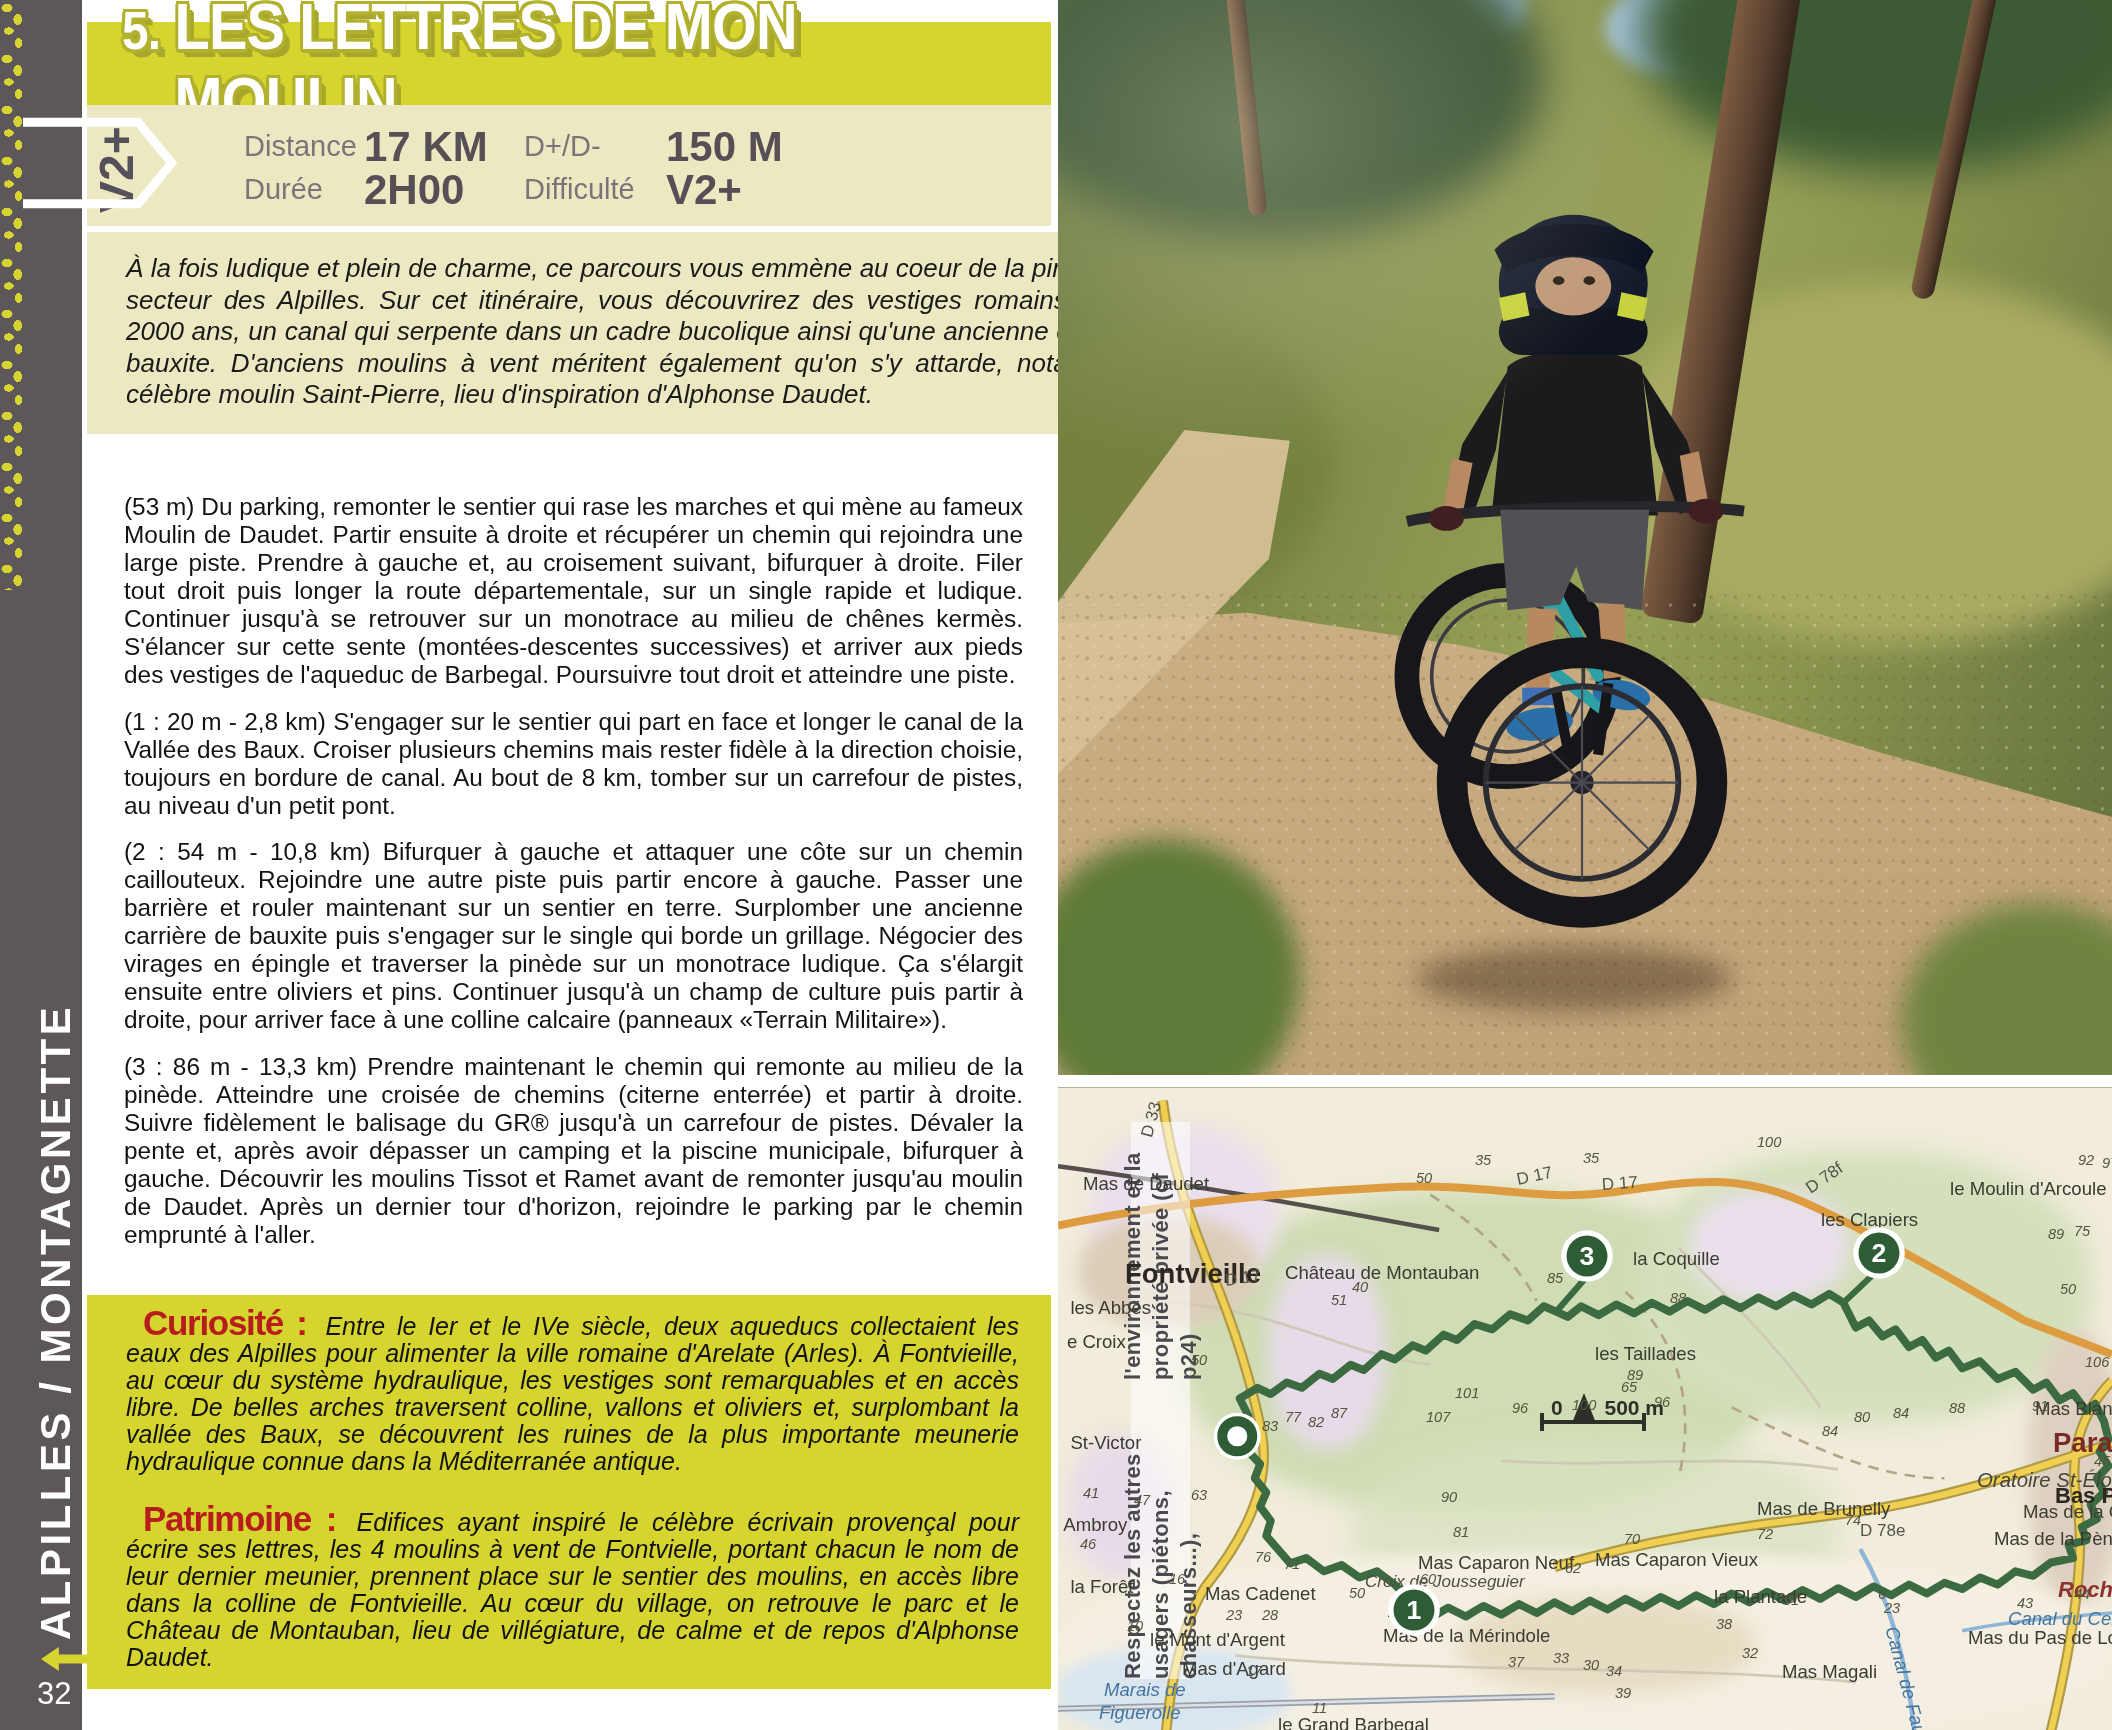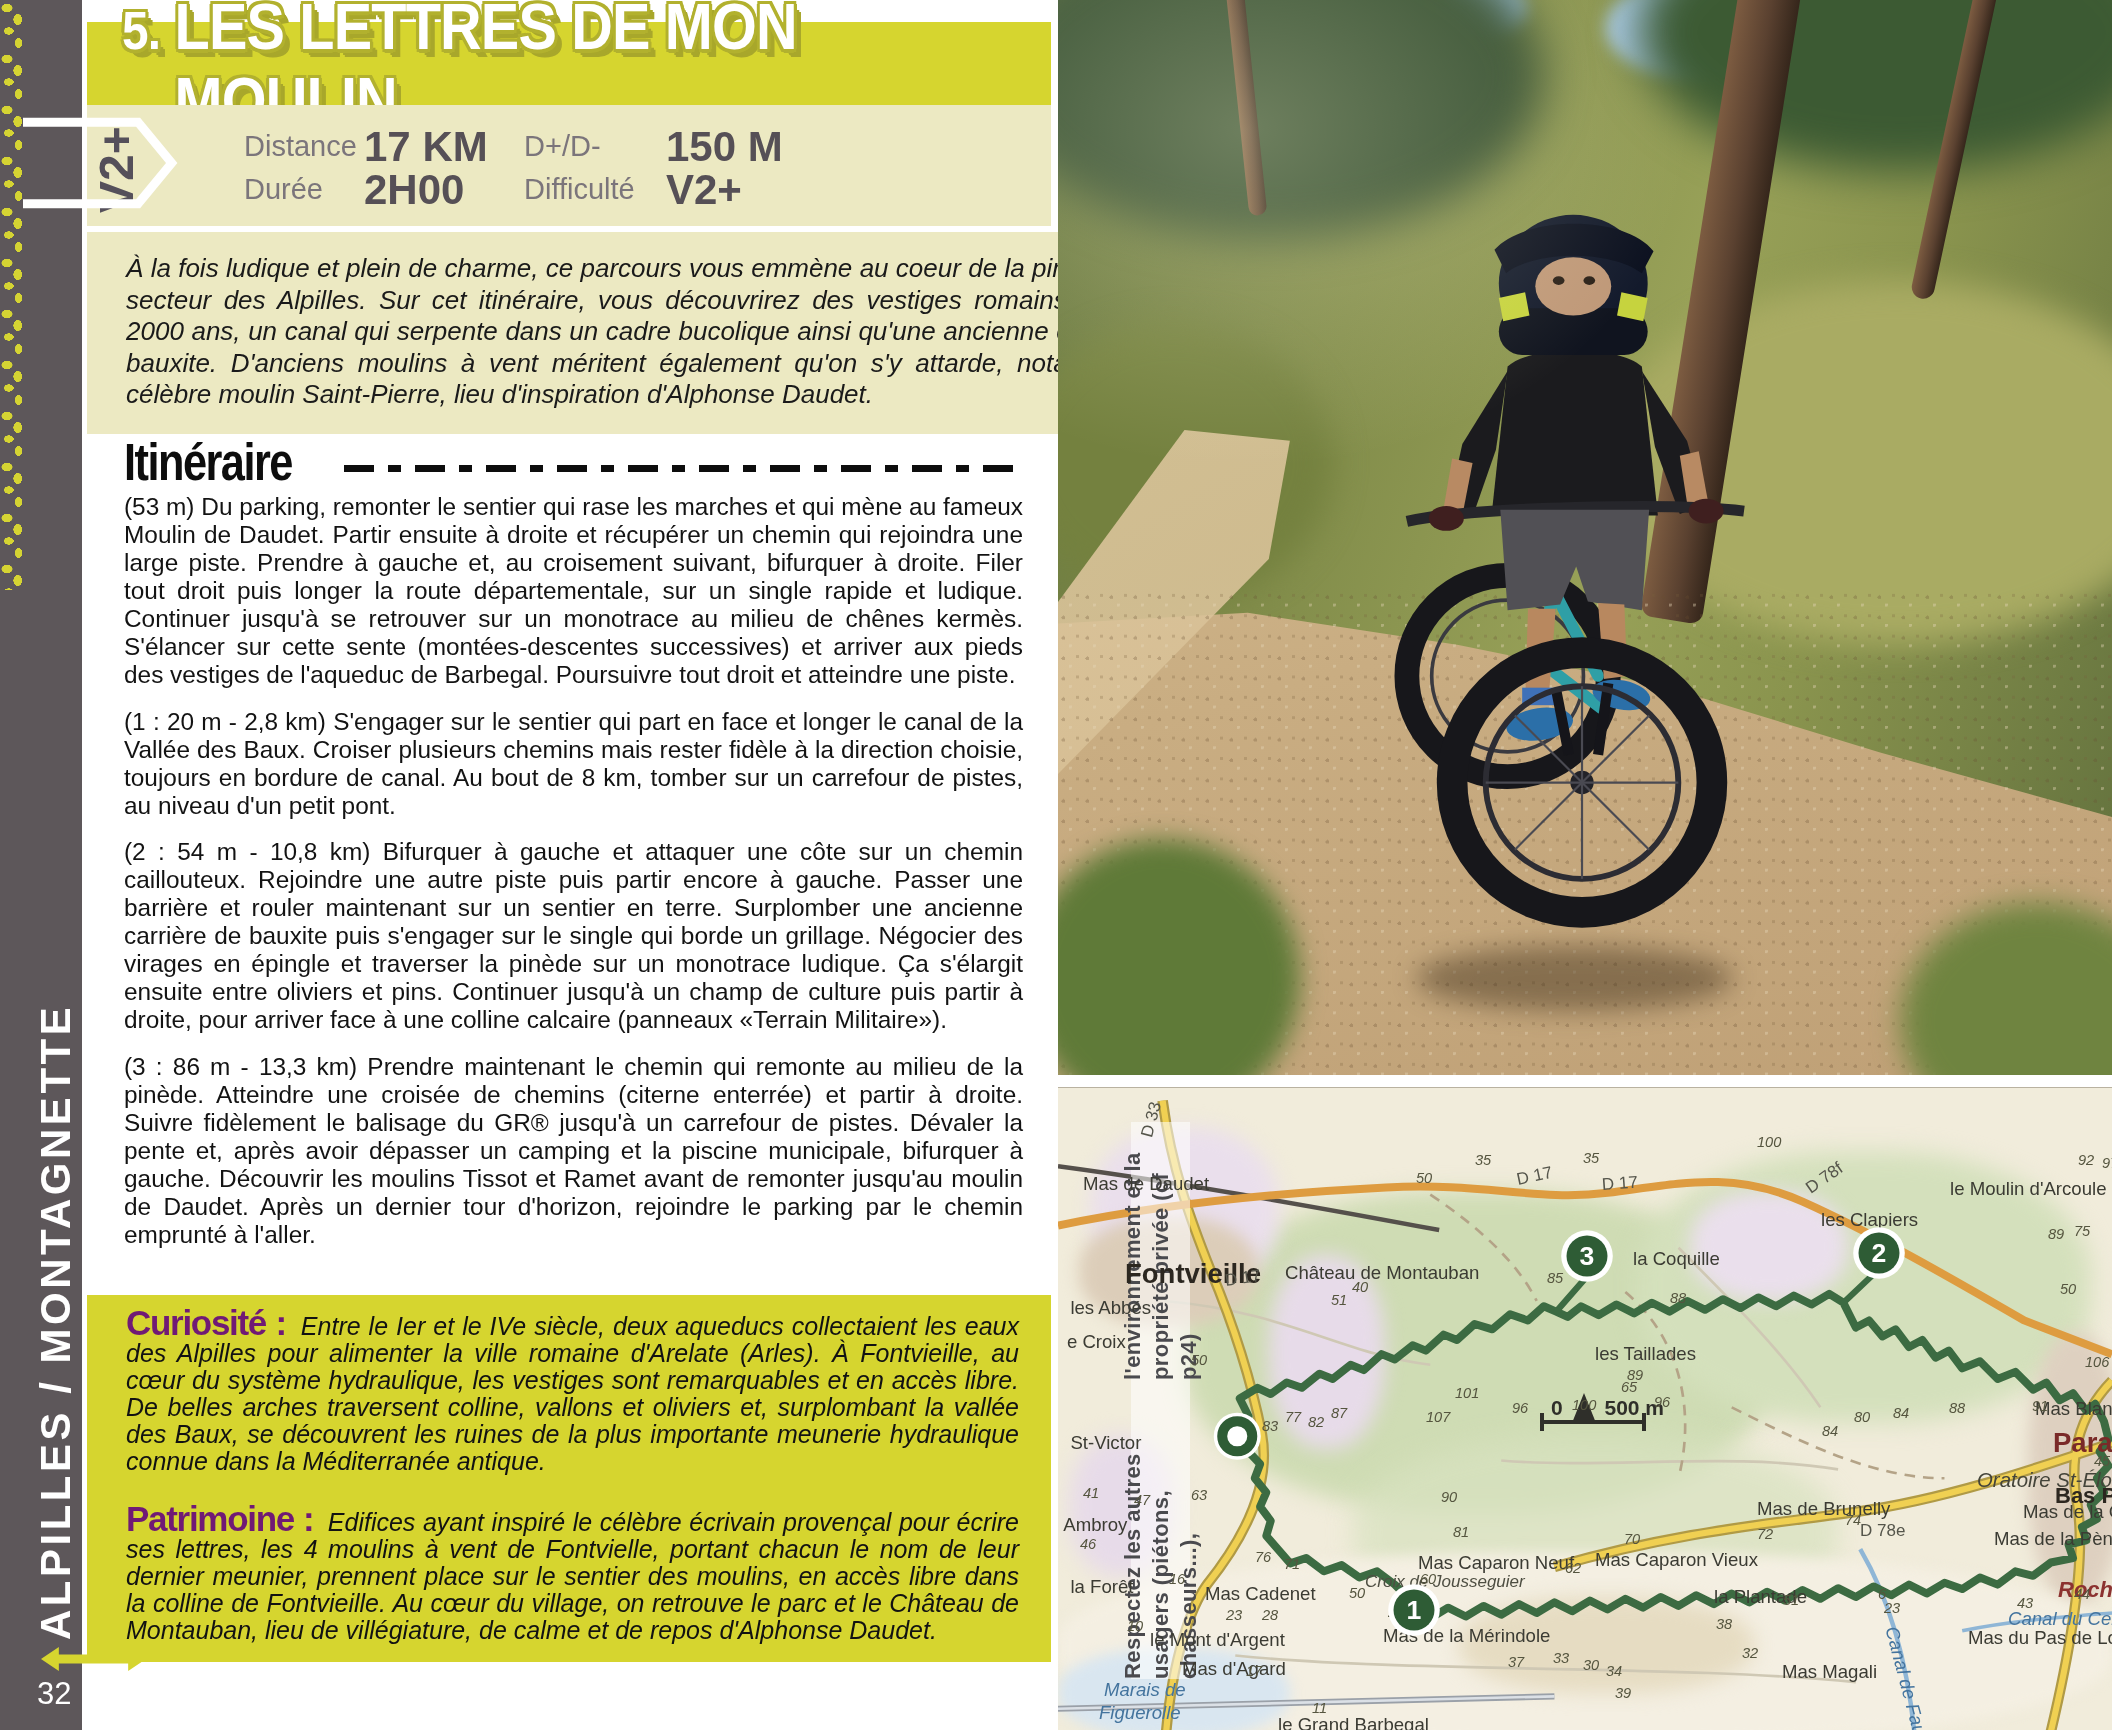--- a/index.html
+++ b/index.html
@@ -47,21 +47,21 @@
   .itin-h{font-size:51px;font-weight:bold;color:#0d0d0d;letter-spacing:-1.8px;
     transform:scaleX(.85);transform-origin:left center;white-space:nowrap;margin:0;}
   .dashes{flex:1;height:7px;margin-top:12.4px;
     background:repeating-linear-gradient(90deg,#0d0d0d 0 30px,transparent 30px 44px,#0d0d0d 44px 57px,transparent 57px 71px);}
   .paras{position:absolute;left:124px;top:493px;width:899px;font-size:24.4px;line-height:28px;
     text-align:justify;color:#131313;}
   .paras p{margin:0 0 18.6px 0;}
   
   .info-block{position:absolute;left:87px;width:964px;box-sizing:border-box;background:#d6d52f;
     padding:14px 32px 17.7px 39px;font-size:25px;line-height:27px;font-style:italic;text-align:justify;color:#121212;}
-  .info-block .blk-head{font-style:normal;font-weight:bold;font-size:35px;letter-spacing:-1.3px;color:#701a75;padding-right:7px;}
+  .info-block .blk-head{font-style:normal;font-weight:bold;font-size:35px;letter-spacing:-1.3px;color:#b91c1c;padding-right:7px;margin-left:17px;}
   .blk-cur{top:1295px;}
   .blk-pat{top:1491px;}
   
   .photo{position:absolute;left:1058px;top:0;width:1054px;height:1075px;overflow:hidden;
     background:linear-gradient(108deg,#65753e 0%,#818c4a 28%,#98a158 52%,#8a944e 68%,#5f6e3c 100%);}
   .blob{position:absolute;border-radius:50%;}
   .trunk{position:absolute;background:linear-gradient(90deg,#7d5c41,#5a4130 55%,#35261b);border-radius:12.4px;}
   .ground{position:absolute;left:0;top:0;width:100%;height:100%;
     background:linear-gradient(165deg,#d8c196 0%,#c9ad82 55%,#bfa076 100%);
     clip-path:polygon(0 58%,18% 57%,38% 60%,58% 64%,78% 70%,100% 76%,100% 100%,0 100%);}
@@ -139,24 +139,20 @@
     <span class="stat-label">D+/D-</span>
     <span class="stat-value">150 M</span>
     <span class="stat-label">Durée</span>
     <span class="stat-value">2H00</span>
     <span class="stat-label">Difficulté</span>
     <span class="stat-value">V2+</span>
   </div>
 
   <div class="band-intro">À la fois ludique et plein de charme, ce parcours vous emmène au coeur de la pinède de ce secteur des Alpilles. Sur cet itinéraire, vous découvrirez des vestiges romains vieux de 2000 ans, un canal qui serpente dans un cadre bucolique ainsi qu'une ancienne carrière de bauxite. D'anciens moulins à vent méritent également qu'on s'y attarde, notamment le célèbre moulin Saint-Pierre, lieu d'inspiration d'Alphonse Daudet.</div>
 
-  <div class="itin-row">
-    <h2 class="itin-h">Itinéraire</h2>
-    <div class="dashes"></div>
-  </div>
   <div class="paras" id="paras">
       <p>(53 m) Du parking, remonter le sentier qui rase les marches et qui mène au fameux Moulin de Daudet. Partir ensuite à droite et récupérer un chemin qui rejoindra une large piste. Prendre à gauche et, au croisement suivant, bifurquer à droite. Filer tout droit puis longer la route départementale, sur un single rapide et ludique. Continuer jusqu'à se retrouver sur un monotrace au milieu de chênes kermès. S'élancer sur cette sente (montées-descentes successives) et arriver aux pieds des vestiges de l'aqueduc de Barbegal. Poursuivre tout droit et atteindre une piste.</p>
       <p>(1 : 20 m - 2,8 km) S'engager sur le sentier qui part en face et longer le canal de la Vallée des Baux. Croiser plusieurs chemins mais rester fidèle à la direction choisie, toujours en bordure de canal. Au bout de 8 km, tomber sur un carrefour de pistes, au niveau d'un petit pont.</p>
       <p>(2 : 54 m - 10,8 km) Bifurquer à gauche et attaquer une côte sur un chemin caillouteux. Rejoindre une autre piste puis partir encore à gauche. Passer une barrière et rouler maintenant sur un sentier en terre. Surplomber une ancienne carrière de bauxite puis s'engager sur le single qui borde un grillage. Négocier des virages en épingle et traverser la pinède sur un monotrace ludique. Ça s'élargit ensuite entre oliviers et pins. Continuer jusqu'à un champ de culture puis partir à droite, pour arriver face à une colline calcaire (panneaux «Terrain Militaire»).</p>
       <p>(3 : 86 m - 13,3 km) Prendre maintenant le chemin qui remonte au milieu de la pinède. Atteindre une croisée de chemins (citerne enterrée) et partir à droite. Suivre fidèlement le balisage du GR® jusqu'à un carrefour de pistes. Dévaler la pente et, après avoir dépasser un camping et la piscine municipale, bifurquer à gauche. Découvrir les moulins Tissot et Ramet avant de remonter jusqu'au moulin de Daudet. Après un dernier tour d'horizon, rejoindre le parking par le chemin emprunté à l'aller.</p>
     </div>
 
   <div class="info-block blk-cur">
     <span class="blk-head">Curiosité :</span>
     <span>Entre le Ier et le IVe siècle, deux aqueducs collectaient les eaux des Alpilles pour alimenter la ville romaine d'Arelate (Arles). À Fontvieille, au cœur du système hydraulique, les vestiges sont remarquables et en accès libre. De belles arches traversent colline, vallons et oliviers et, surplombant la vallée des Baux, se découvrent les ruines de la plus importante meunerie hydraulique connue dans la Méditerranée antique.</span>

